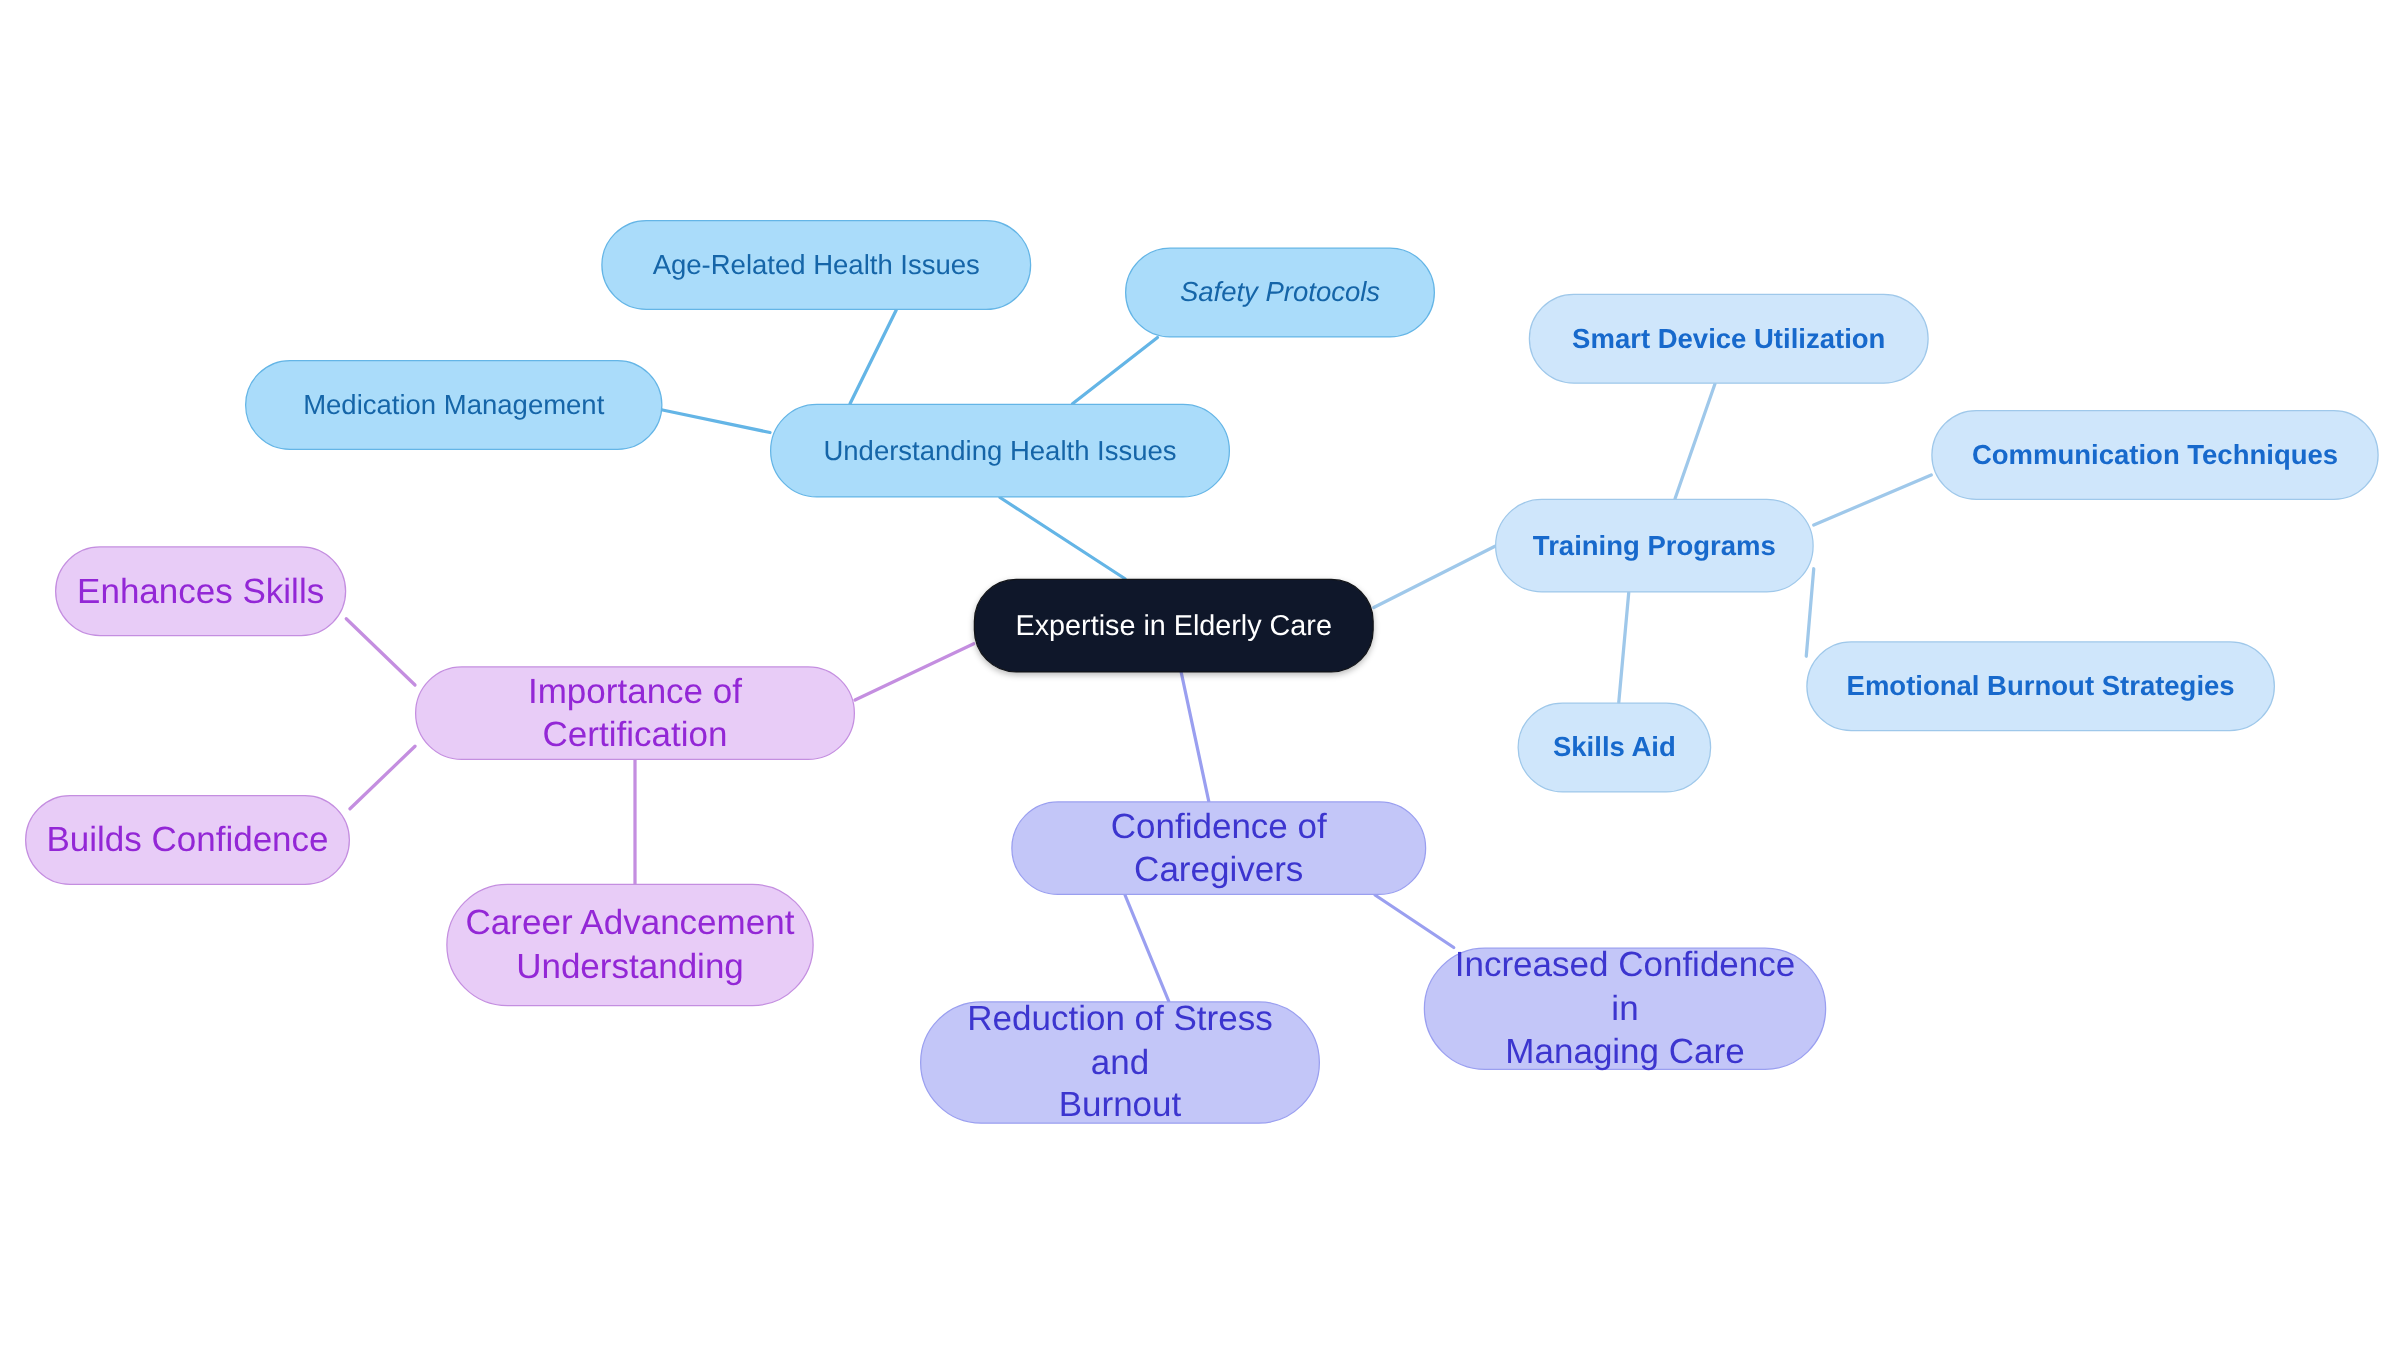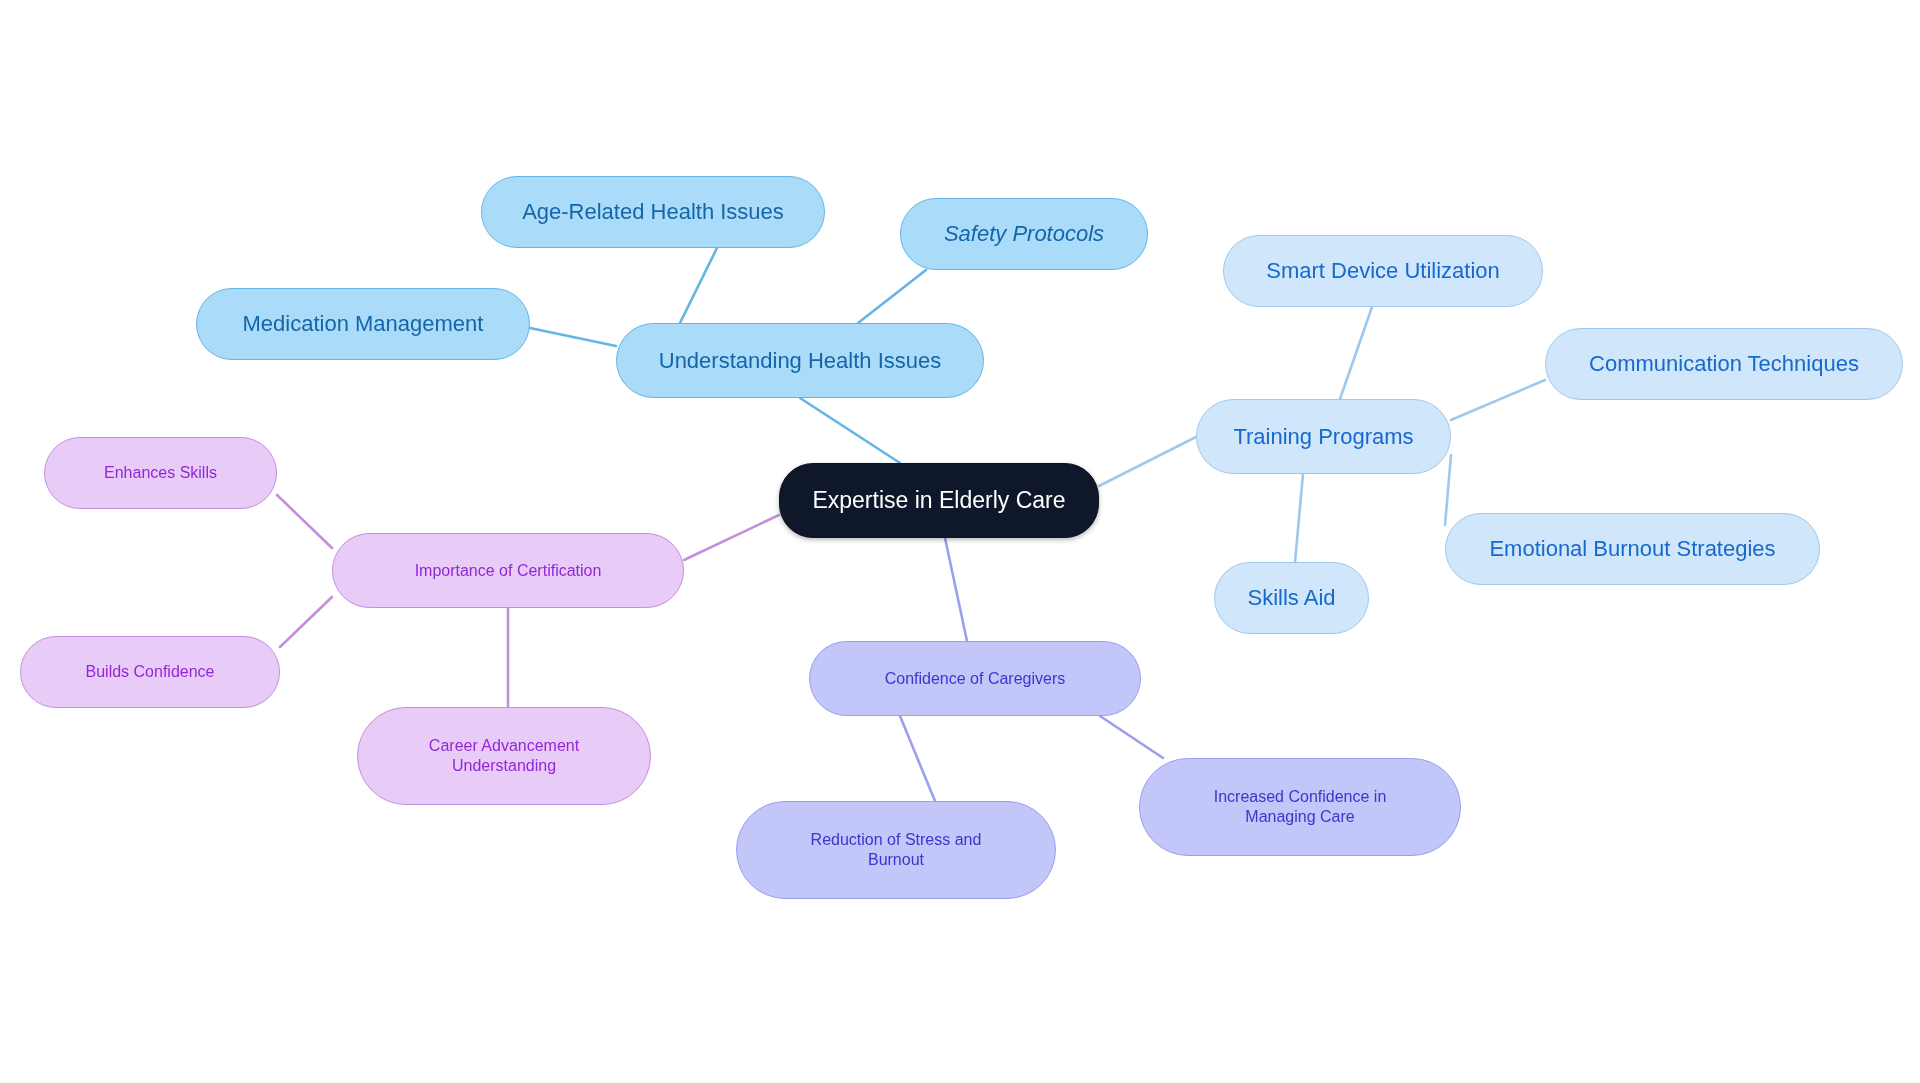--- a/index.html
+++ b/index.html
@@ -53,32 +53,33 @@
     background: #aadcfa;
     border-color: #64b5e6;
     color: #1565a8;
     font-size: 22px;
   }
   .node-pale {
     background: #cfe6fb;
     border-color: #9fc8ea;
     color: #1769cc;
     font-size: 22px;
+    font-weight: bold;
   }
   .node-lilac {
     background: #e8ccf7;
     border-color: #c48ee0;
     color: #9327d6;
-    font-size: 16px;
+    font-size: 28px;
   }
   .node-peri {
     background: #c3c6f8;
     border-color: #9a9ff0;
     color: #3c35cf;
-    font-size: 16px;
+    font-size: 28px;
   }
 </style>
 </head>
 <body>
 
 <div id="mindmap-canvas">
 
   <svg id="edge-layer" width="1920" height="1083">
       <line x1="900" y1="463" x2="800" y2="398" stroke="#64b5e6" stroke-width="2.6" stroke-linecap="round"></line>
       <line x1="680" y1="323" x2="717" y2="248" stroke="#64b5e6" stroke-width="2.6" stroke-linecap="round"></line>

